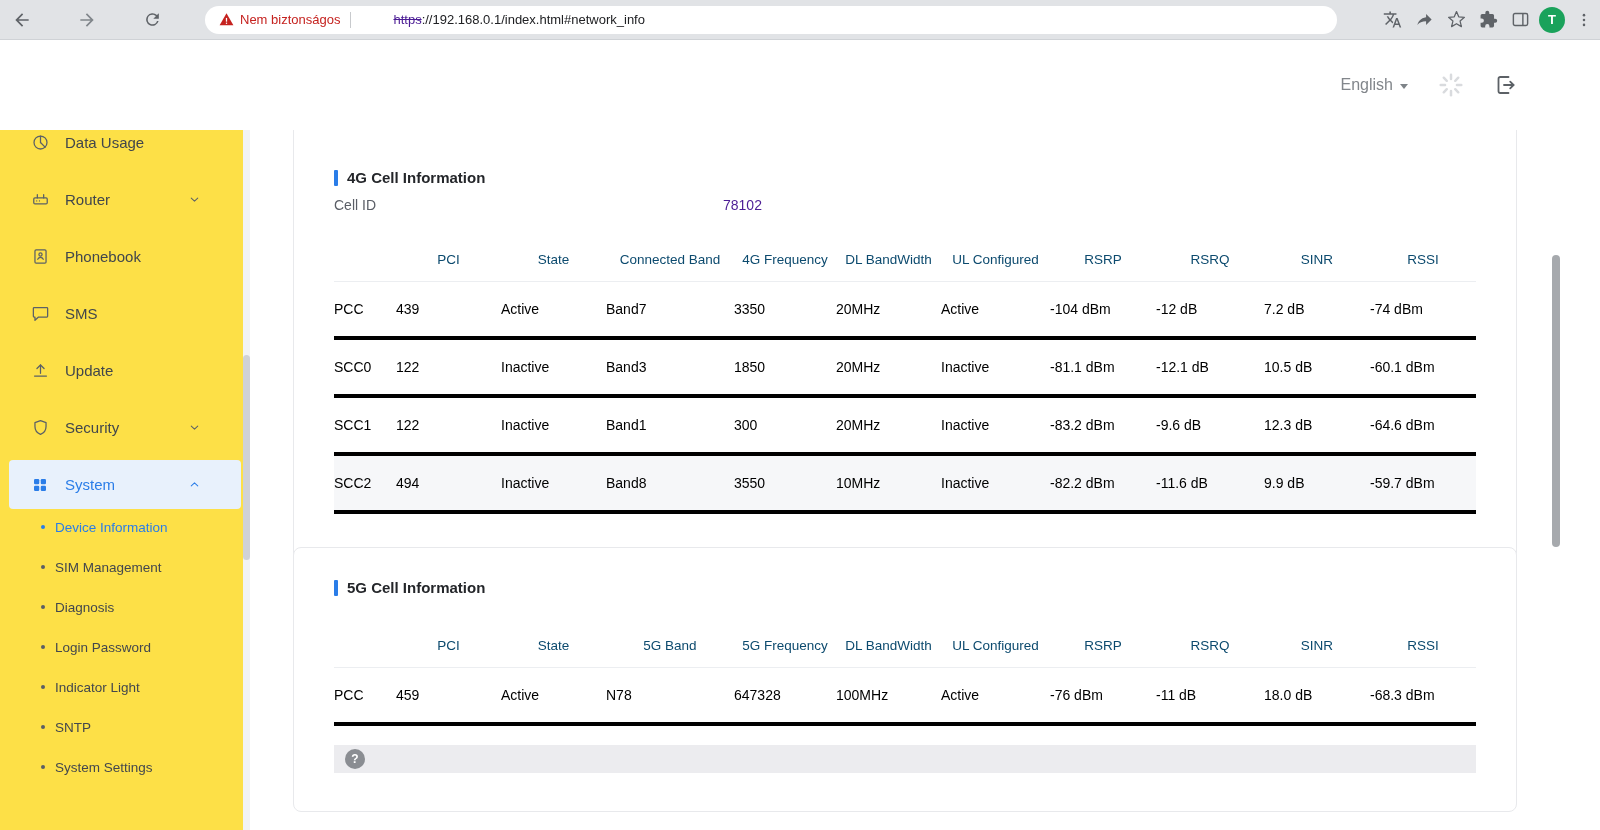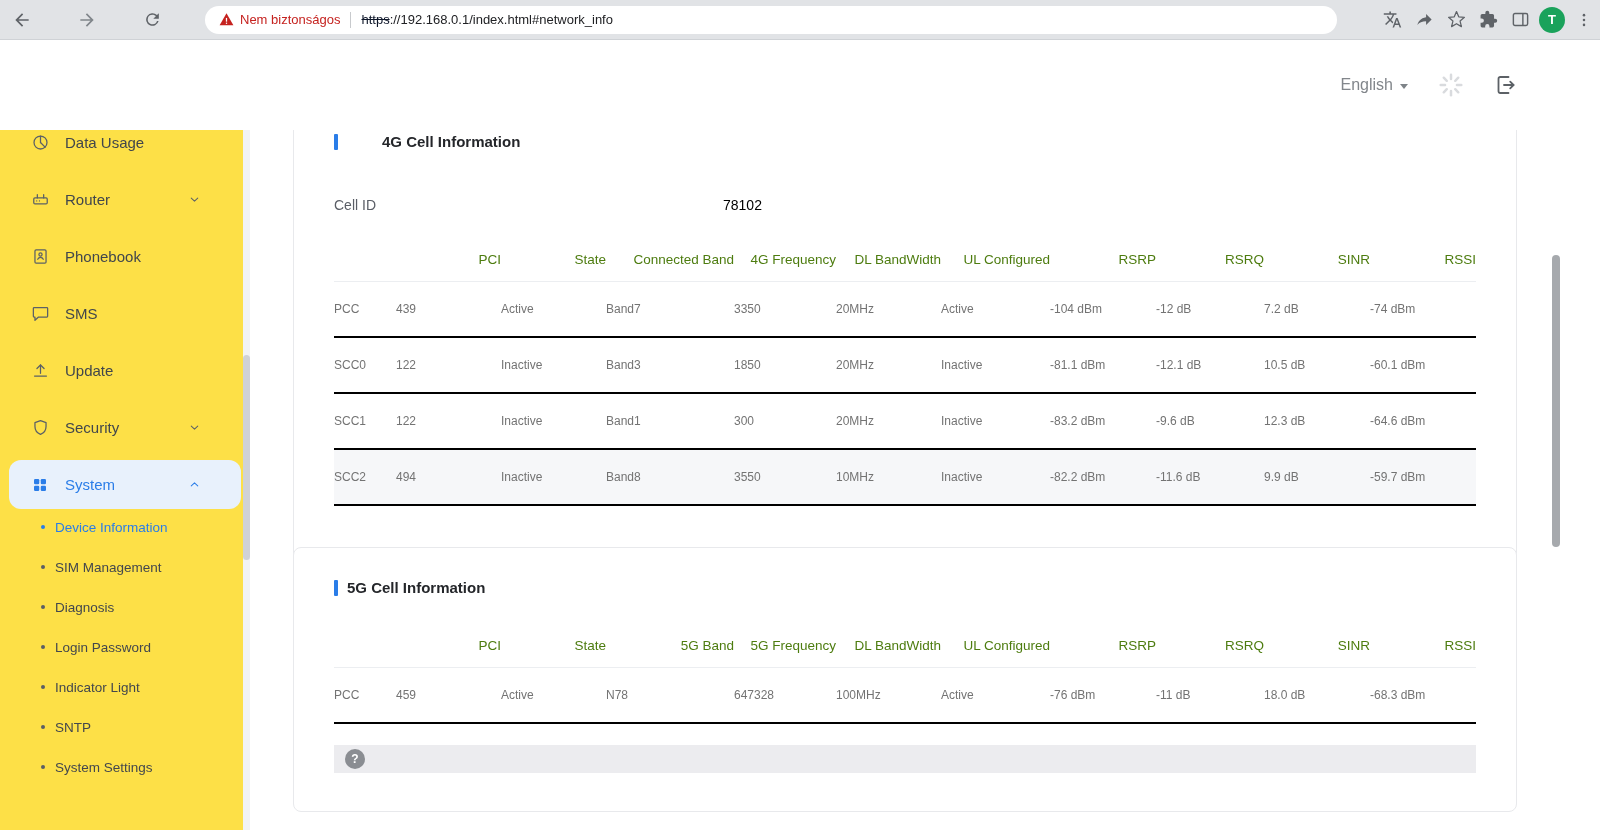--- a/index.html
+++ b/index.html
@@ -8,72 +8,72 @@
 
   
   .browser-bar{position:absolute;top:0;left:0;width:1600px;height:40px;background:#e1e3e6;
                border-bottom:1px solid #cfd2d6;display:flex;align-items:center;padding-left:6px;box-sizing:border-box;gap:33px;}
   .tb-btn{width:32px;height:32px;border-radius:50%;display:flex;align-items:center;justify-content:center;flex:none;cursor:pointer;}
   .url-pill{margin-left:4px;width:1228px;height:28px;background:#fff;border-radius:14px;display:flex;
             align-items:center;padding:0 14px;box-sizing:border-box;cursor:text;}
   .warn-text{color:#c5221f;font-size:13px;margin-left:6px;white-space:nowrap;}
   .pill-divider{width:1px;height:16px;background:#c8cacd;margin:0 10px;flex:none;}
   .url{font-size:13px;color:#202124;white-space:nowrap;overflow:hidden;}
-  .url .https{color:#0f172a;text-decoration:line-through;}
+  .url .https{color:#4c1d95;text-decoration:line-through;margin-left:32px;}
   .tb-right{display:flex;align-items:center;margin-left:6px;}
   .avatar{width:26px;height:26px;border-radius:50%;background:#1aa25b;color:#fff;font-size:13px;font-weight:bold;
           display:flex;align-items:center;justify-content:center;margin:0 3px;cursor:pointer;}
 
   
   .app-header{position:absolute;top:40px;left:0;width:1600px;height:90px;background:#fff;}
   .header-controls{position:absolute;right:82px;top:0;height:90px;display:flex;align-items:center;gap:30px;}
   .lang{display:flex;align-items:center;color:#82868b;font-size:16px;cursor:pointer;}
   .lang-caret{width:0;height:0;border-left:4.5px solid transparent;border-right:4.5px solid transparent;
               border-top:5.5px solid #7e8388;margin-left:7px;margin-top:2px;}
   .hdr-icon{display:flex;align-items:center;justify-content:center;cursor:pointer;}
 
   
   .sidebar{position:absolute;top:130px;left:0;width:250px;height:700px;background:#fde047;overflow:hidden;}
   .nav{margin-top:-16px;}
   .nav-item{position:relative;height:57px;display:flex;align-items:center;padding-left:30px;cursor:pointer;box-sizing:border-box;}
   .nav-icon{width:20px;height:20px;margin-right:15px;flex:none;display:flex;align-items:center;justify-content:center;}
   .nav-label{font-size:15px;color:#41464c;}
   .nav-chevron{position:absolute;right:49px;display:flex;}
-  .nav-item.active{background:#e8f1fc;border-radius:12px;margin:4px 9px;height:49px;padding-left:21px;}
+  .nav-item.active{background:#e8f1fc;border-radius:4px;margin:4px 9px;height:49px;padding-left:21px;}
   .nav-item.active .nav-label{color:#2a7de8;}
   .nav-item.active .nav-chevron{right:40px;}
   .sub-list{margin-top:-6px;}
   .sub-item{position:relative;height:40px;display:flex;align-items:center;padding-left:55px;font-size:13.5px;
             color:#43474d;cursor:pointer;}
   .sub-item::before{content:"";position:absolute;left:41px;top:50%;margin-top:-2px;width:4px;height:4px;
                     border-radius:50%;background:#5a5e64;}
   .sub-item.active{color:#2a7de8;}
   .sub-item.active::before{background:#2a7de8;}
   .sidebar-sb{position:absolute;top:0;right:0;width:7px;height:700px;background:#f2f3f4;}
   .sidebar-sb .thumb{position:absolute;top:225px;left:0;width:7px;height:205px;background:#d0d2d6;border-radius:4px;}
 
   
   .main{position:absolute;top:130px;left:250px;width:1350px;height:700px;background:#fff;overflow:hidden;}
   .card{position:absolute;left:43px;width:1224px;background:#fff;border:1px solid #e8e9ec;border-radius:8px;box-sizing:border-box;}
   .card-4g{top:-20px;height:450px;}
   .card-5g{top:417px;height:265px;}
   .card-title{display:flex;align-items:center;padding-left:40px;font-size:15px;font-weight:bold;color:#24262a;}
-  .card-4g .card-title{margin-top:22px;gap:35px;}
+  .card-4g .card-title{margin-top:58px;}
   .card-5g .card-title{margin-top:31px;}
   .accent{width:4px;height:16px;background:#2a7de8;margin-right:9px;border-radius:1px;flex:none;}
   .cellid-row{position:absolute;top:86px;left:40px;right:40px;height:20px;font-size:14px;}
   .cellid-label{color:#5a5e66;}
-  .cellid-value{position:absolute;left:389px;top:0;color:#000000;text-align:right;}
+  .cellid-value{position:absolute;left:389px;top:0;color:#4c1d95;text-align:right;}
 
   .cell-table{position:absolute;left:40px;right:40px;width:1142px;border-collapse:collapse;table-layout:fixed;}
   .card-4g .cell-table{top:126px;}
   .card-5g .cell-table{top:75px;}
-  .cell-table th{height:44px;font-weight:normal;font-size:13.5px;color:#4d7c0f;text-align:right;padding:0;
+  .cell-table th{height:44px;font-weight:normal;font-size:13.5px;color:#0c4a6e;text-align:center;padding:0;
                  border-bottom:1px solid #eceef1;}
-  .cell-table td{height:54px;font-size:12px;color:#737373;text-align:left;padding:0;border-bottom:2px solid #000000;}
+  .cell-table td{height:54px;font-size:14px;color:#000000;text-align:left;padding:0;border-bottom:4px solid #000000;}
   .cell-table th:nth-child(1),.cell-table td:nth-child(1){width:62px;}
   .cell-table th:nth-child(2),.cell-table td:nth-child(2){width:105px;}
   .cell-table th:nth-child(3),.cell-table td:nth-child(3){width:105px;}
   .cell-table th:nth-child(4),.cell-table td:nth-child(4){width:128px;}
   .cell-table th:nth-child(5),.cell-table td:nth-child(5){width:102px;}
   .cell-table th:nth-child(6),.cell-table td:nth-child(6){width:105px;}
   .cell-table th:nth-child(7),.cell-table td:nth-child(7){width:109px;}
   .cell-table th:nth-child(8),.cell-table td:nth-child(8){width:106px;}
   .cell-table th:nth-child(9),.cell-table td:nth-child(9){width:108px;}
   .cell-table th:nth-child(10),.cell-table td:nth-child(10){width:106px;}

